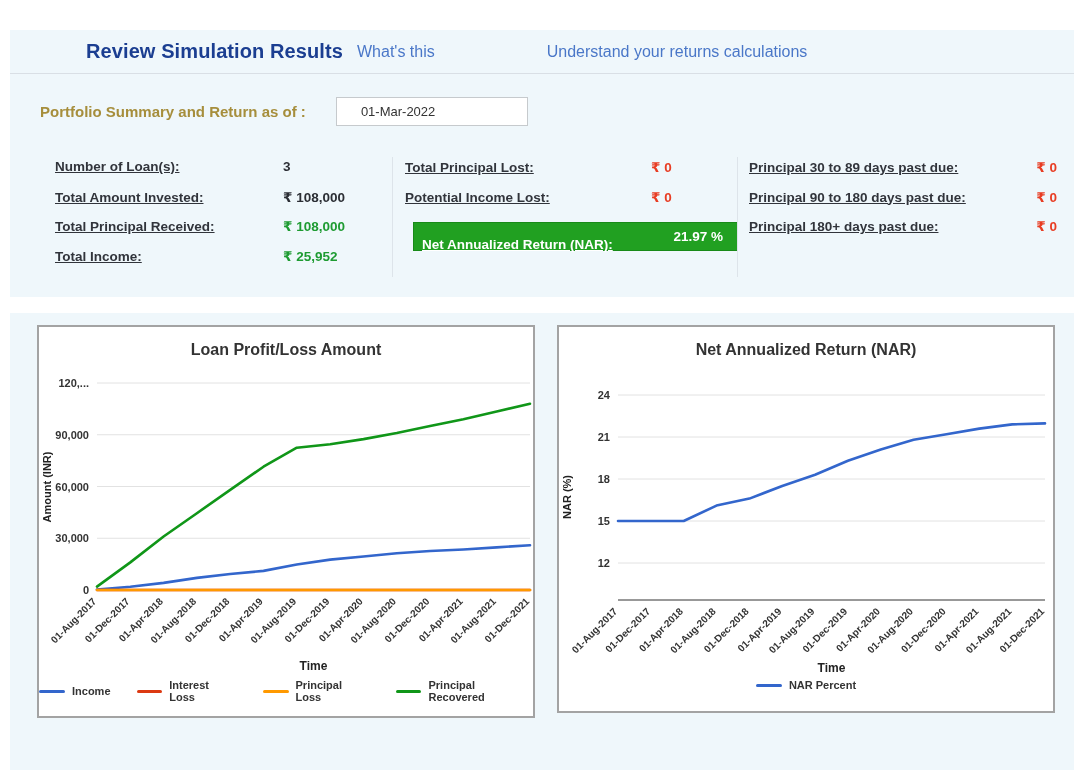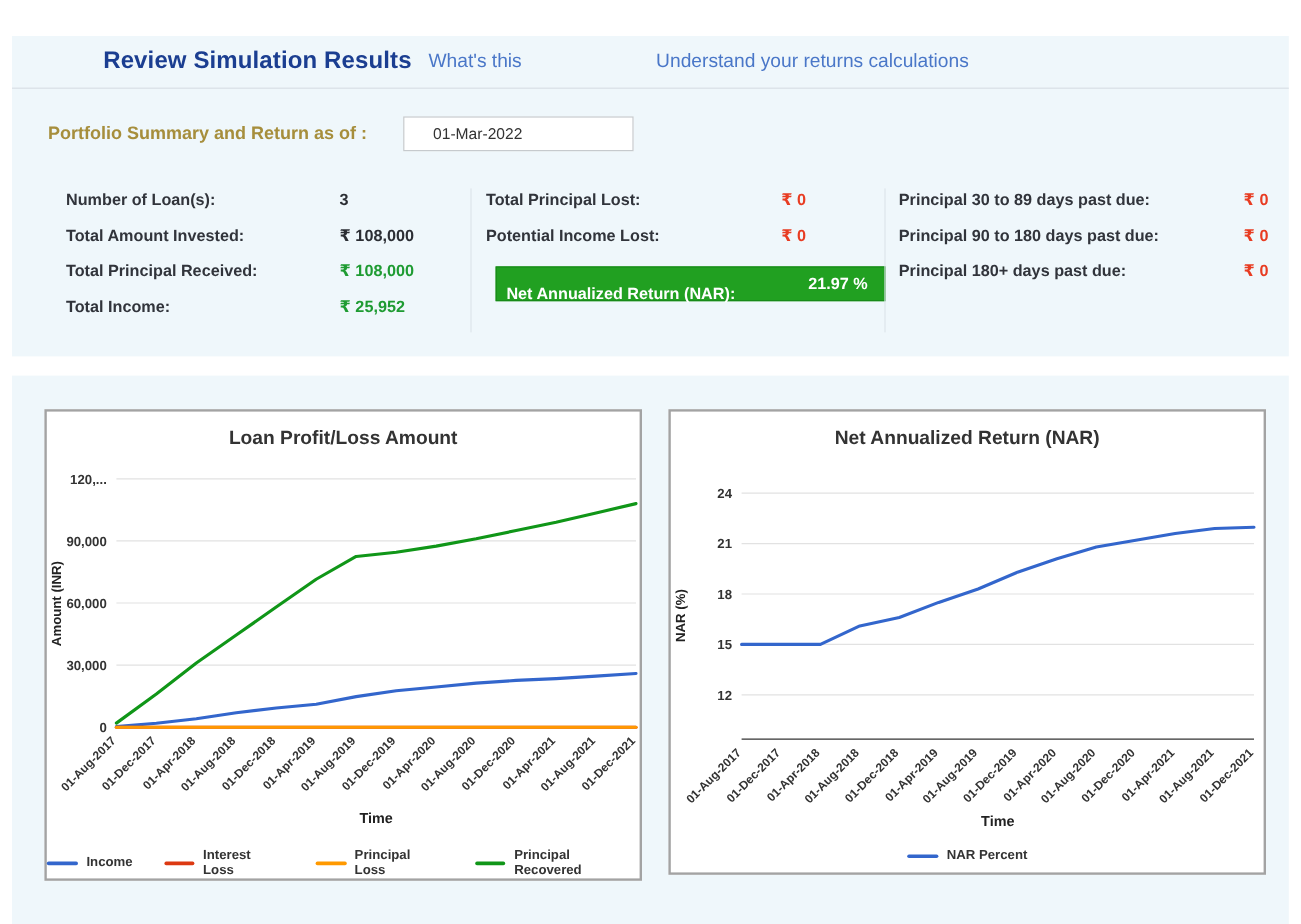--- a/index.html
+++ b/index.html
@@ -26,43 +26,43 @@
     border: 1px solid #c6cacd; background: #fff; font-size: 13px; color: #333;
     font-family: "Liberation Sans", "DejaVu Sans", sans-serif; }
 
   
   .stats-grid { display: flex; margin-top: 31px; }
   .summary-column { padding-top: 2px; }
   .col-0 { width: 382px; padding-left: 45px; }
   .col-1 { width: 345px; padding-left: 12px; border-left: 1px solid #dde4ea; }
   .col-2 { flex: 1; padding-left: 11px; padding-right: 17px; border-left: 1px solid #dde4ea; }
   .stat-row { display: flex; align-items: baseline; height: 22px; margin-bottom: 7.5px; }
-  .stat-label { font-size: 13.5px; font-weight: 600; color: #31343b; }
+  .stat-label { font-size: 13.5px; font-weight: 600; color: #31343b; text-decoration: underline; }
   .stat-value { font-size: 13.5px; font-weight: 600; }
   .col-0 .stat-label { width: 228px; }
   .col-1 .stat-label { width: 246px; }
   .col-2 .stat-row { justify-content: space-between; }
   .tone-dark  { color: #2b2e34; }
   .tone-green { color: #1e9b32; }
   .tone-red   { color: #e83c22; }
   .nar-badge { display: flex; align-items: center; width: 325px; height: 29px;
     margin-top: 11px; margin-left: 8px; background: #21a021; border: 1px solid #188a18; }
   .nar-badge .stat-label { color: #fff; padding-left: 8px; width: auto; margin-top: 16px; }
   .nar-badge .stat-value { color: #fff; margin-left: auto; padding-right: 14px; }
 
   
-  .chart-card { position: absolute; top: 28px; width: 498px; height: 393px;
+  .chart-card { position: absolute; top: 12px; width: 498px; height: 393px;
     background: #fff; border: 2px solid #a3a3a3; }
   .chart-card.left { left: 27px; }
   .chart-card.right { left: 547px; height: 388px; }
   .chart-title { margin-top: 14px; text-align: center; font-size: 16px;
     font-weight: bold; color: #333; }
   .chart-svg { display: block; width: 494px; height: 316px; margin-top: 2px; }
   .chart-legend { display: flex; justify-content: center; align-items: center;
-    gap: 26px; margin-top: 14px; }
+    gap: 26px; margin-top: 2px; }
   .legend-item { display: flex; align-items: center; gap: 7px; }
   .legend-swatch { display: inline-block; width: 26px; height: 3px; border-radius: 2px; }
   .legend-label { font-size: 11px; font-weight: bold; color: #333; }
 </style>
 </head>
 <body>
 
 <div class="page">
 
   <section class="panel panel-top">

